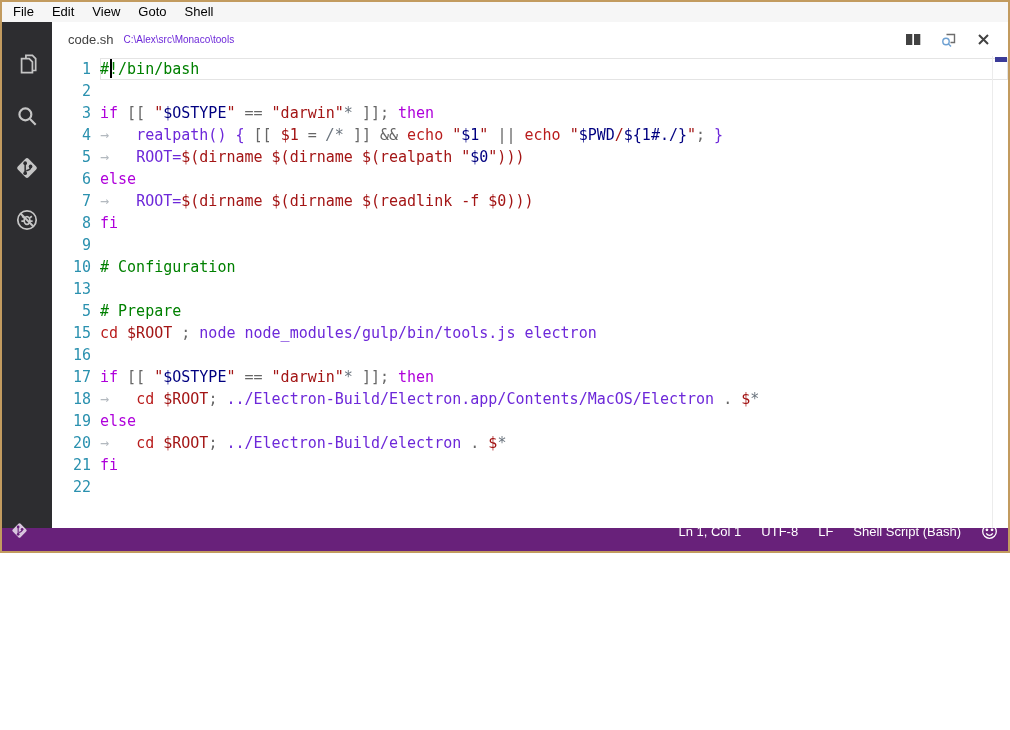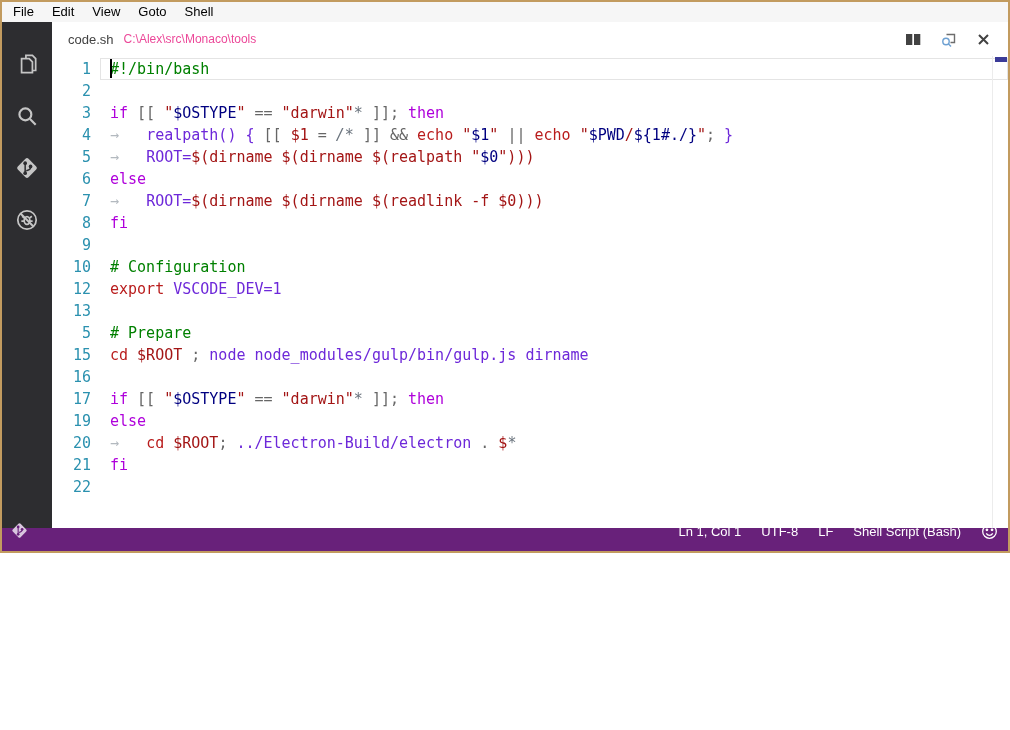--- a/index.html
+++ b/index.html
@@ -14,30 +14,30 @@
   .main { flex:1; display:flex; min-height:0; }
   .activitybar { width:50px; background:#2d2d30; display:flex; flex-direction:column; align-items:center; padding-top:16px; flex:0 0 auto; }
   .ab-icon { width:50px; height:52px; display:flex; align-items:center; justify-content:center; }
   .ab-icon svg { width:26px; height:26px; }
 
   .content { flex:1; display:flex; flex-direction:column; min-width:0; background:#fff; }
 
   
   .tabbar { height:34px; display:flex; align-items:center; padding:0 10px 0 16px; background:#fff; flex:0 0 auto; }
   .tab-file { font-size:13px; color:#424242; }
-  .tab-path { font-size:12px; color:#ec4899; margin-left:10px; }
+  .tab-path { font-size:10px; color:#6d28d9; margin-left:10px; }
   .tab-actions { margin-left:auto; display:flex; align-items:center; gap:18px; padding-right:6px; }
   .tab-actions svg { width:17px; height:17px; display:block; }
 
   
   .editor { flex:1; position:relative; overflow:hidden; background:#fff; padding-top:2px; }
   .lines {}
   .row { display:flex; height:22px; font-family:"DejaVu Sans Mono", monospace; font-size:15px; line-height:22px; }
   .gut { width:48px; flex:0 0 auto; text-align:right; padding-right:9px; color:#2b91af; }
-  .txt { flex:1; white-space:pre; position:relative; padding-left:10px; color:#000; }
+  .txt { flex:1; white-space:pre; position:relative; color:#000; }
   .row.current .txt { box-shadow: inset 0 0 0 1px #e4e4e4; }
   .cursor { position:absolute; left:10px; top:1px; width:2px; height:19px; background:#000; }
 
   .tk-k { color:#af00db; }            
   .tk-b { color:#b91c1c; }            
   .tk-c { color:#008000; }            
   .tk-s { color:#a31515; }            
   .tk-v { color:#000080; }            
   .tk-o { color:#666666; }            
   .tk-i { color:#6a737d; font-style:italic; } 
@@ -165,42 +165,42 @@
             </div>
             <div class="row">
               <span class="gut">9</span>
               <span class="txt"></span>
             </div>
             <div class="row">
               <span class="gut">10</span>
               <span class="txt"><span class="tk-c"># Configuration</span></span>
             </div>
             <div class="row">
-              <span class="gut">12</span>
-              <span class="txt"><span class="tk-b">export</span><span class="tk-p"> VSCODE_DEV=1</span></span>
-            </div>
-            <div class="row">
               <span class="gut">13</span>
               <span class="txt"></span>
             </div>
             <div class="row">
               <span class="gut">5</span>
               <span class="txt"><span class="tk-c"># Prepare</span></span>
             </div>
             <div class="row">
               <span class="gut">15</span>
-              <span class="txt"><span class="tk-b">cd</span><span class="tk-p"> </span><span class="tk-s">$ROOT</span><span class="tk-p"> </span><span class="tk-o">;</span><span class="tk-p"> node node_modules/gulp/bin/gulp.js dirname</span></span>
+              <span class="txt"><span class="tk-b">cd</span><span class="tk-p"> </span><span class="tk-s">$ROOT</span><span class="tk-p"> </span><span class="tk-o">;</span><span class="tk-p"> node node_modules/gulp/bin/tools.js electron</span></span>
             </div>
             <div class="row">
               <span class="gut">16</span>
               <span class="txt"></span>
             </div>
             <div class="row">
               <span class="gut">17</span>
               <span class="txt"><span class="tk-k">if</span><span class="tk-p"> </span><span class="tk-o">[[</span><span class="tk-p"> </span><span class="tk-s">"</span><span class="tk-v">$OSTYPE</span><span class="tk-s">"</span><span class="tk-p"> </span><span class="tk-o">==</span><span class="tk-p"> </span><span class="tk-s">"darwin"</span><span class="tk-i">*</span><span class="tk-p"> </span><span class="tk-o">]]</span><span class="tk-o">;</span><span class="tk-p"> </span><span class="tk-k">then</span></span>
+            </div>
+            <div class="row">
+              <span class="gut">18</span>
+              <span class="txt"><span class="tk-t">→</span><span class="tk-p">   </span><span class="tk-b">cd</span><span class="tk-p"> </span><span class="tk-s">$ROOT</span><span class="tk-o">;</span><span class="tk-p"> ../Electron-Build/Electron.app/Contents/MacOS/Electron </span><span class="tk-o">.</span><span class="tk-p"> </span><span class="tk-s">$</span><span class="tk-i">*</span></span>
             </div>
             <div class="row">
               <span class="gut">19</span>
               <span class="txt"><span class="tk-k">else</span></span>
             </div>
             <div class="row">
               <span class="gut">20</span>
               <span class="txt"><span class="tk-t">→</span><span class="tk-p">   </span><span class="tk-b">cd</span><span class="tk-p"> </span><span class="tk-s">$ROOT</span><span class="tk-o">;</span><span class="tk-p"> ../Electron-Build/electron </span><span class="tk-o">.</span><span class="tk-p"> </span><span class="tk-s">$</span><span class="tk-i">*</span></span>
             </div>
             <div class="row">

